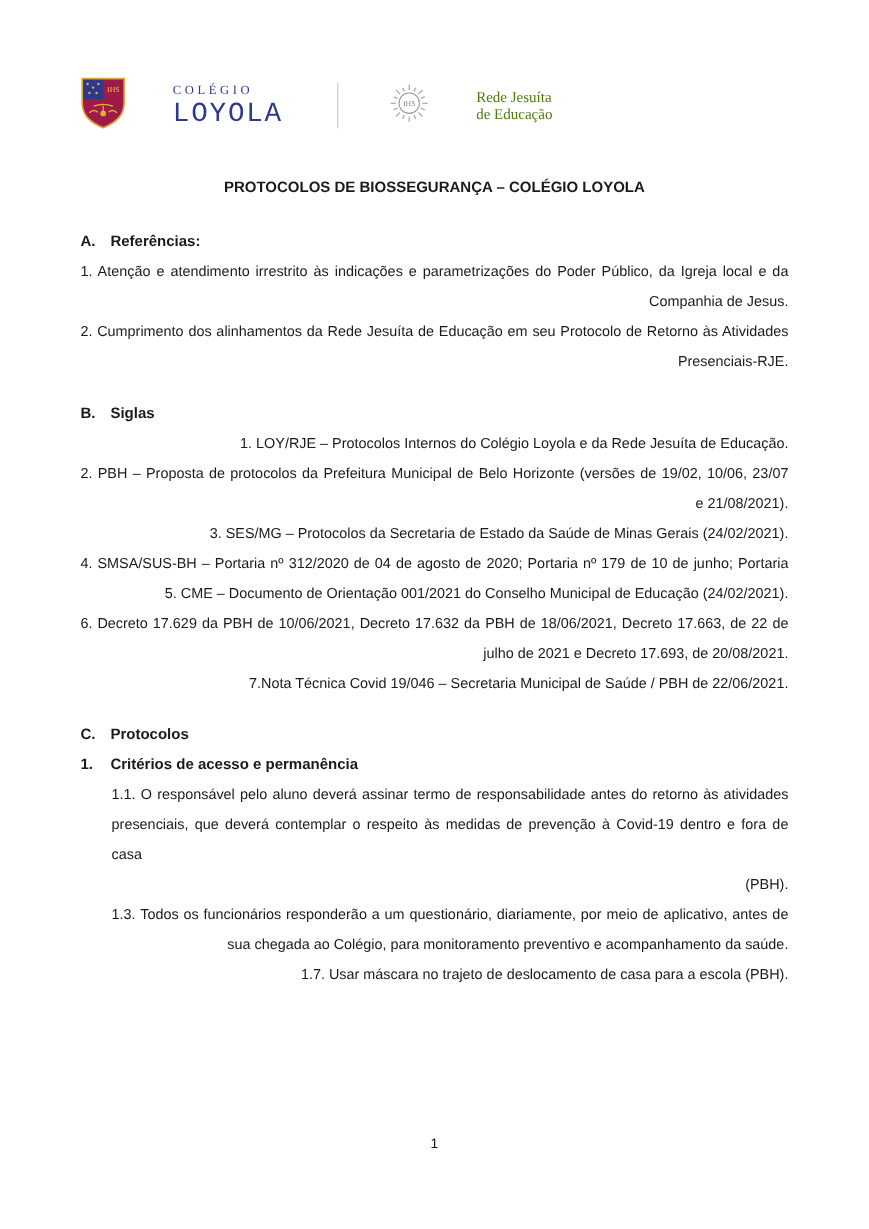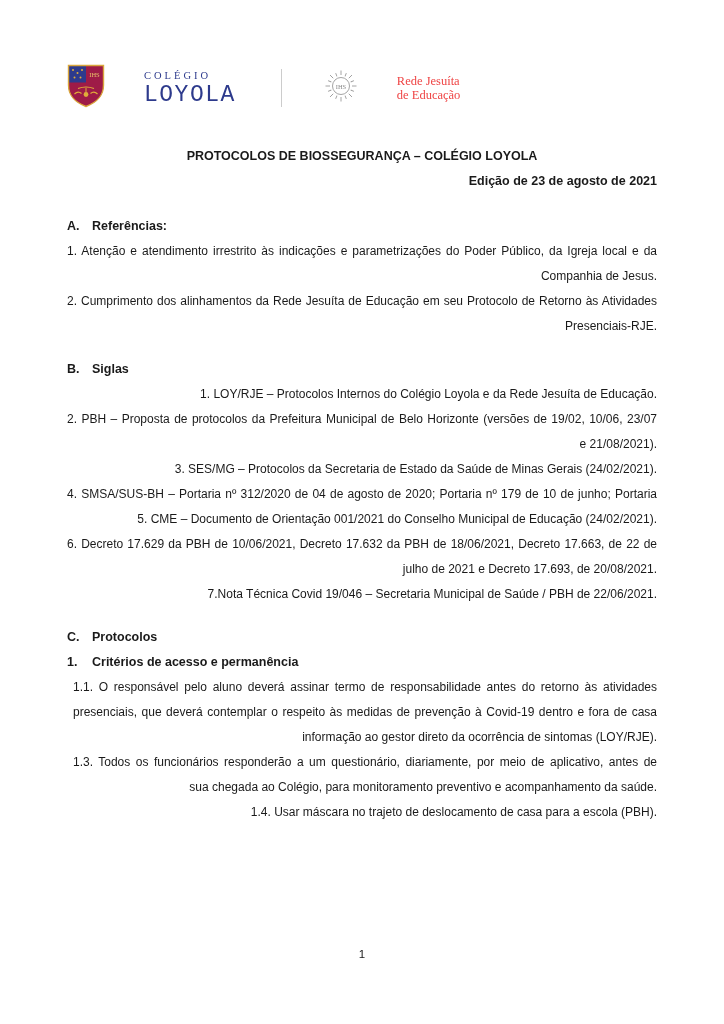--- a/index.html
+++ b/index.html
@@ -7,34 +7,34 @@
   body { background:#ffffff; font-family:"Liberation Sans", sans-serif; color:#1a1a1a; }
   .page { position:relative; width:724px; height:1024px; background:#fff; overflow:hidden; }
   .content { padding:65px 67px 0 67px; }
 
   
   .logo-row { display:flex; align-items:center; height:46px;gap:31px; }
   .brand-text { margin-left:8px; color:#2d3a8c; font-family:"Liberation Serif", serif; }
   .colegio { font-size:10.5px; letter-spacing:3px; line-height:13px; }
   .loyola { font-size:23px; letter-spacing:1.5px; line-height:26px;font-family:Liberation Mono, monospace; }
   .logo-divider { width:1px; height:38px; background:#cccccc; margin:0 10px 0 14px; }
-  .rede-text { margin-left:7px; color:#ef4444; font-family:"Liberation Serif", serif; font-size:12.5px; line-height:14.5px; }
+  .rede-text { margin-left:7px; color:#4d7c0f; font-family:"Liberation Serif", serif; font-size:12.5px; line-height:14.5px; }
 
   
   .doc-title { margin-top:33px; text-align:center; font-weight:bold; font-size:12.5px; line-height:25px; }
   .edition { text-align:right; font-weight:bold; font-size:12.5px; line-height:25px; }
 
   
   .section-a { margin-top:20px; }
   .section { margin-top:18px; }
   .sec-heading { display:flex; font-weight:bold; font-size:12.5px; line-height:25px; }
   .marker { width:25px; flex:none; }
   .ln { font-size:12px; line-height:25px; text-align:right; }
   .j { text-align:justify; text-align-last:justify; }
-  .indent { margin-left:6px; }
+  .indent { margin-left:26px; }
 
   
   .page-num { position:absolute; bottom:62px; left:0; width:100%; text-align:center; font-size:11.5px; line-height:16px; color:#1a1a1a; }
 </style>
 </head>
 <body>
 
 <div class="page">
   <div class="content">
 
@@ -86,21 +86,20 @@
           <text x="18" y="20.5" text-anchor="middle" font-family="Liberation Serif, serif" font-size="6.5" fill="#8a8a8a">IHS</text>
         </svg>
       </span>
       <div class="rede-text">
         <div>Rede Jesuíta</div>
         <div>de Educação</div>
       </div>
     </header>
 
     <div class="doc-title">PROTOCOLOS DE BIOSSEGURANÇA – COLÉGIO LOYOLA</div>
-    <div class="edition">Edição de 23 de agosto de 2021</div>
 
     <section class="section-a">
       <div class="sec-heading">
         <span class="marker">A.</span>
         <span>Referências:</span>
       </div>
       <div class="ln j">1. Atenção e atendimento irrestrito às indicações e parametrizações do Poder Público, da Igreja local e da</div>
       <div class="ln">Companhia de Jesus.</div>
       <div class="ln j">2. Cumprimento dos alinhamentos da Rede Jesuíta de Educação em seu Protocolo de Retorno às Atividades</div>
       <div class="ln">Presenciais-RJE.</div>
@@ -127,23 +126,23 @@
         <span class="marker">C.</span>
         <span>Protocolos</span>
       </div>
       <div class="sec-heading">
         <span class="marker">1.</span>
         <span>Critérios de acesso e permanência</span>
       </div>
       <div class="indent">
         <div class="ln j">1.1. O responsável pelo aluno deverá assinar termo de responsabilidade antes do retorno às atividades</div>
         <div class="ln j">presenciais, que deverá contemplar o respeito às medidas de prevenção à Covid-19 dentro e fora de casa</div>
-        <div class="ln">informação ao gestor direto da ocorrência de sintomas (LOY/RJE).</div>
+        <div class="ln">(PBH).</div>
         <div class="ln j">1.3. Todos os funcionários responderão a um questionário, diariamente, por meio de aplicativo, antes de</div>
         <div class="ln">sua chegada ao Colégio, para monitoramento preventivo e acompanhamento da saúde.</div>
-        <div class="ln">1.4. Usar máscara no trajeto de deslocamento de casa para a escola (PBH).</div>
+        <div class="ln">1.7. Usar máscara no trajeto de deslocamento de casa para a escola (PBH).</div>
       </div>
     </section>
 
   </div>
 
   <div class="page-num">1</div>
 </div>
 
 </body></html>

